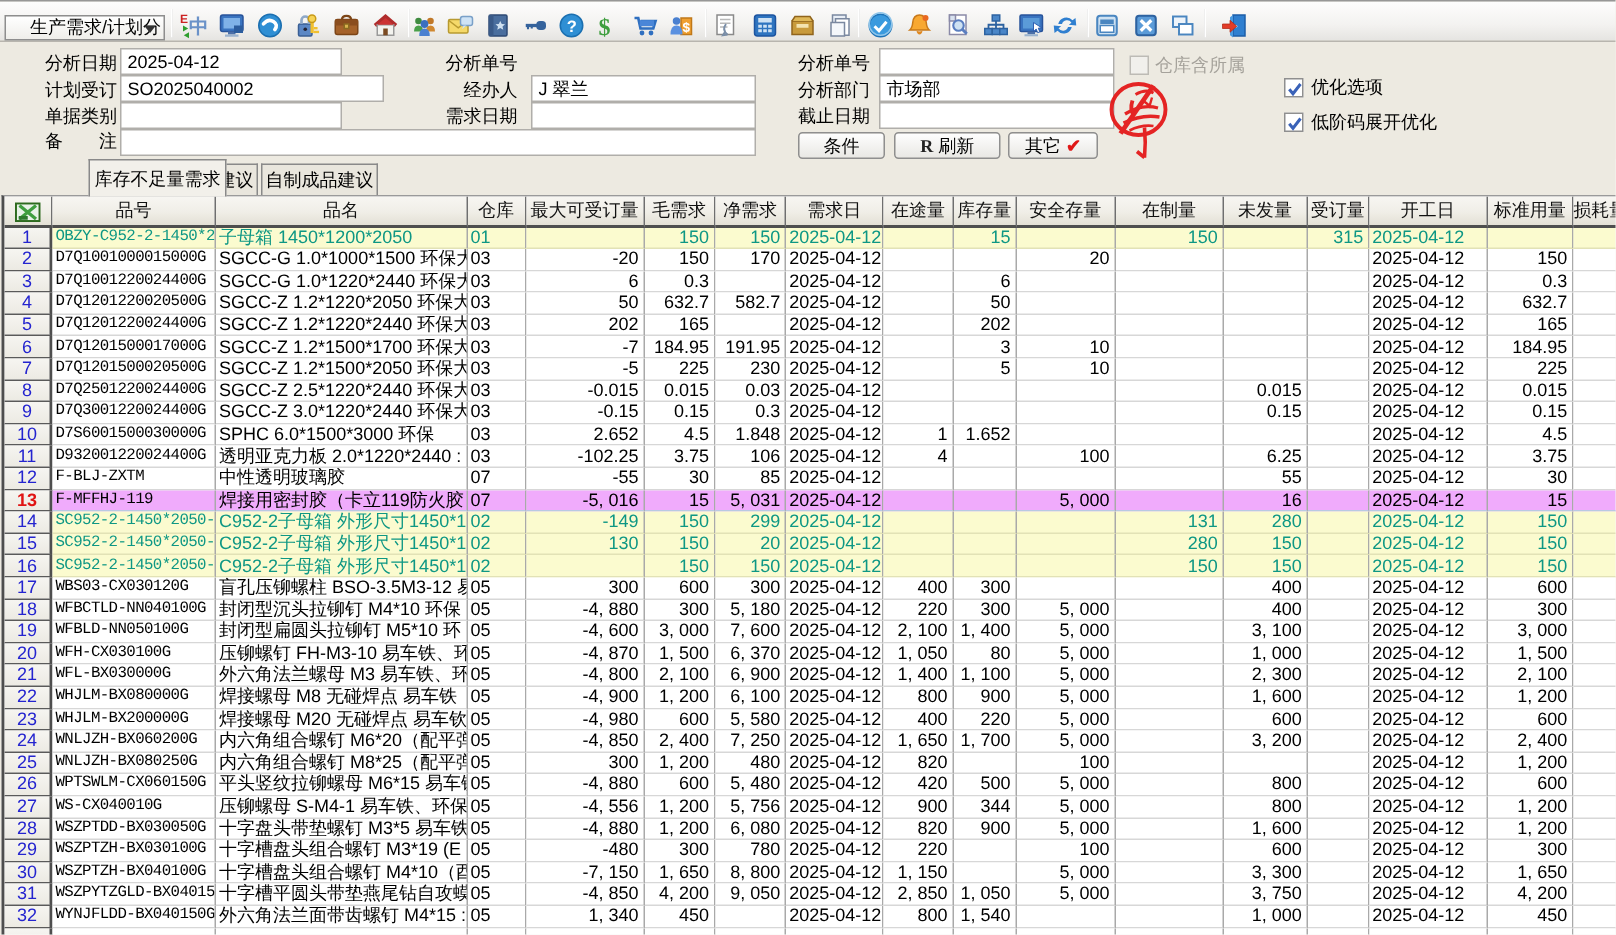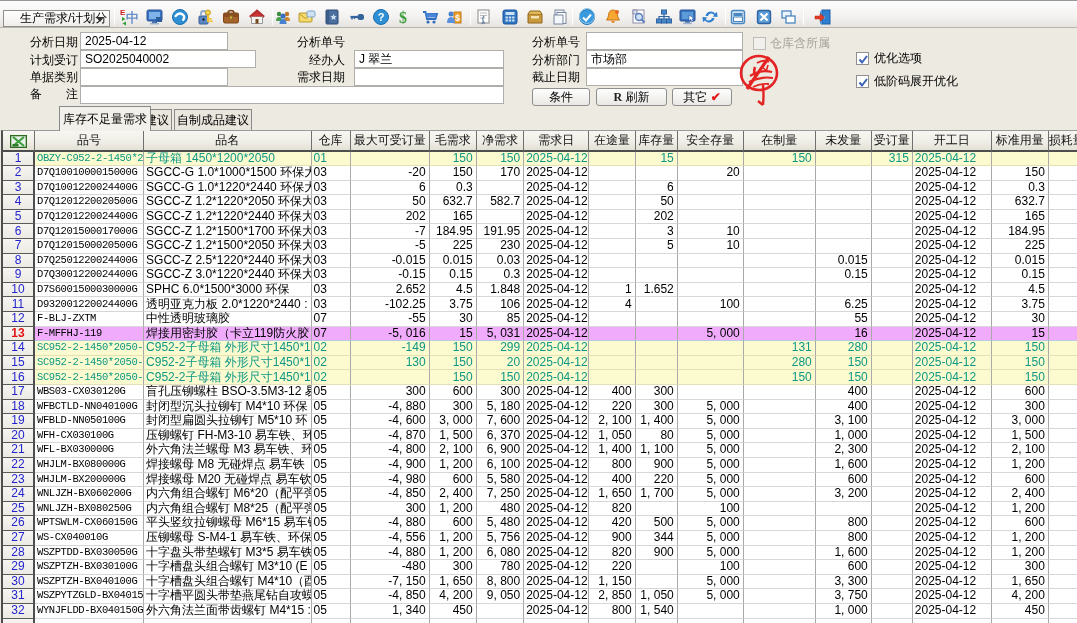--- a/index.html
+++ b/index.html
@@ -847,21 +847,21 @@
           <td class="r"></td>
           <td class="r">1, 600</td>
           <td class="r"></td>
           <td class="l dt">2025-04-12</td>
           <td class="r">1, 200</td>
           <td class="r"></td>
         </tr>
 <tr>
           <td class="numc">29</td>
           <td class="l c-ph">WSZPTZH-BX030100G</td>
-          <td class="l">十字槽盘头组合螺钉 M3*10  (E</td>
+          <td class="l">十字槽盘头组合螺钉 M3*19  (E</td>
           <td class="l">05</td>
           <td class="r">-480</td>
           <td class="r">300</td>
           <td class="r">780</td>
           <td class="l dt">2025-04-12</td>
           <td class="r">220</td>
           <td class="r"></td>
           <td class="r">100</td>
           <td class="r"></td>
           <td class="r">600</td>

